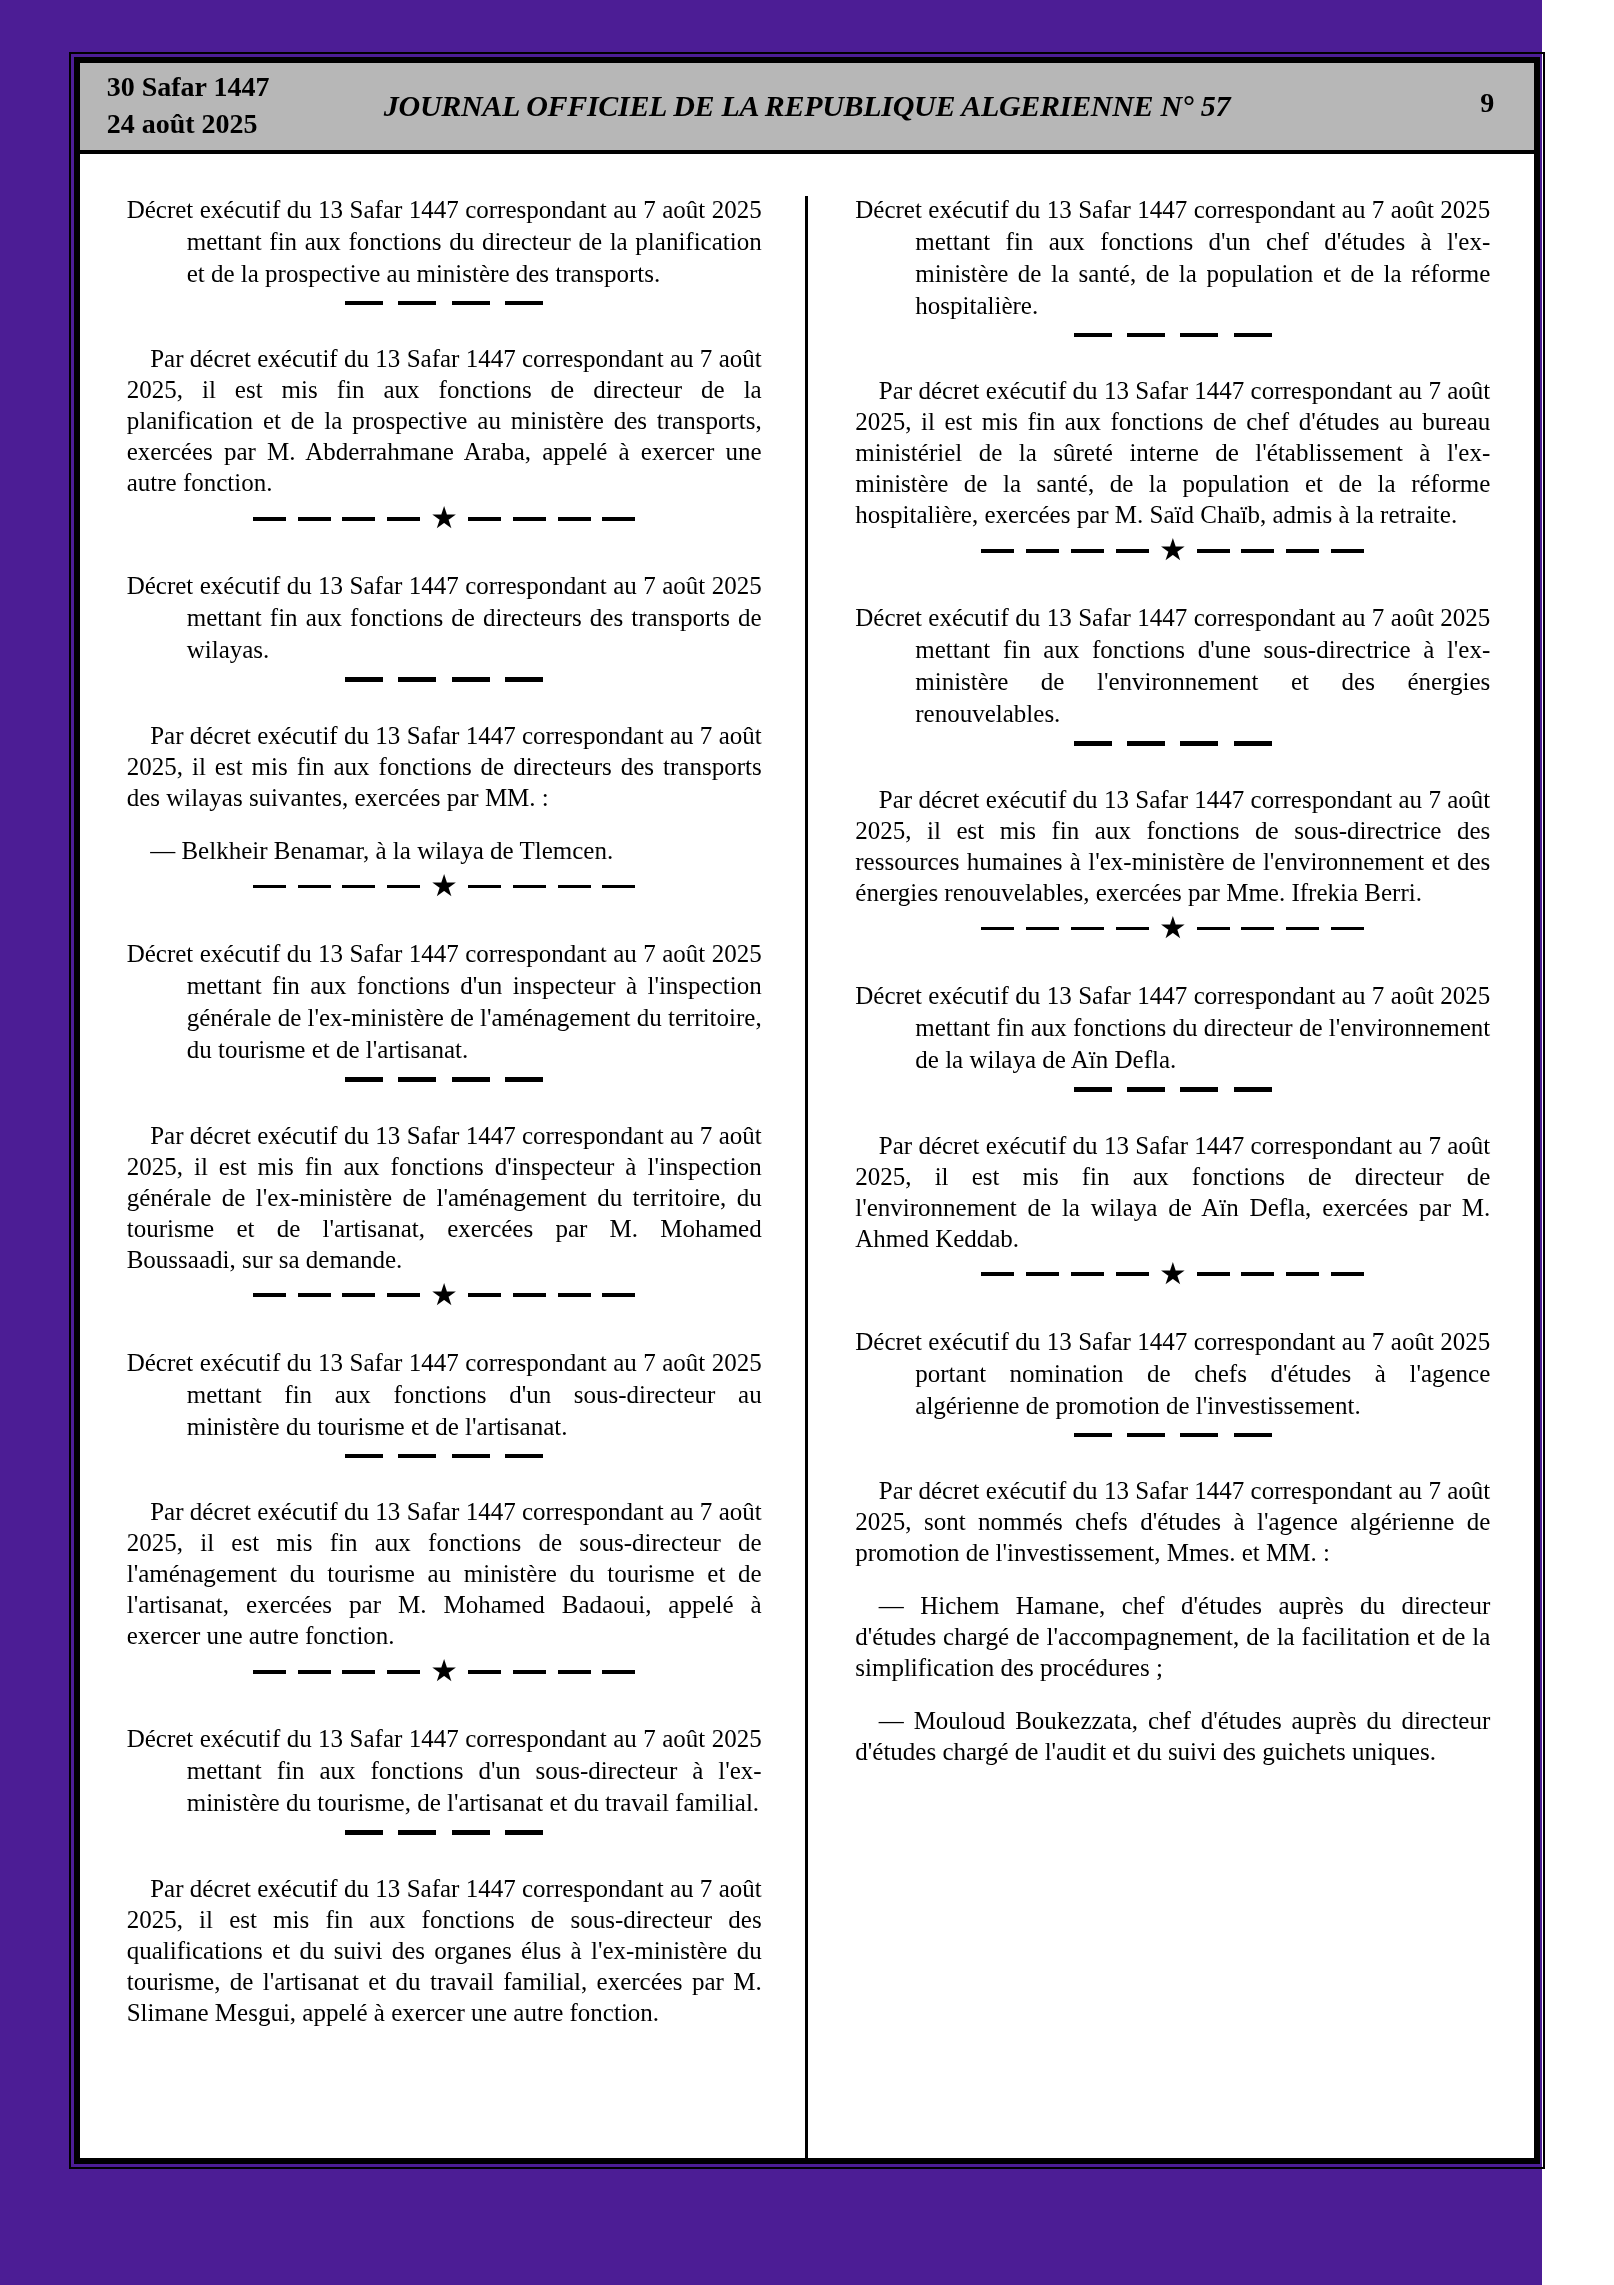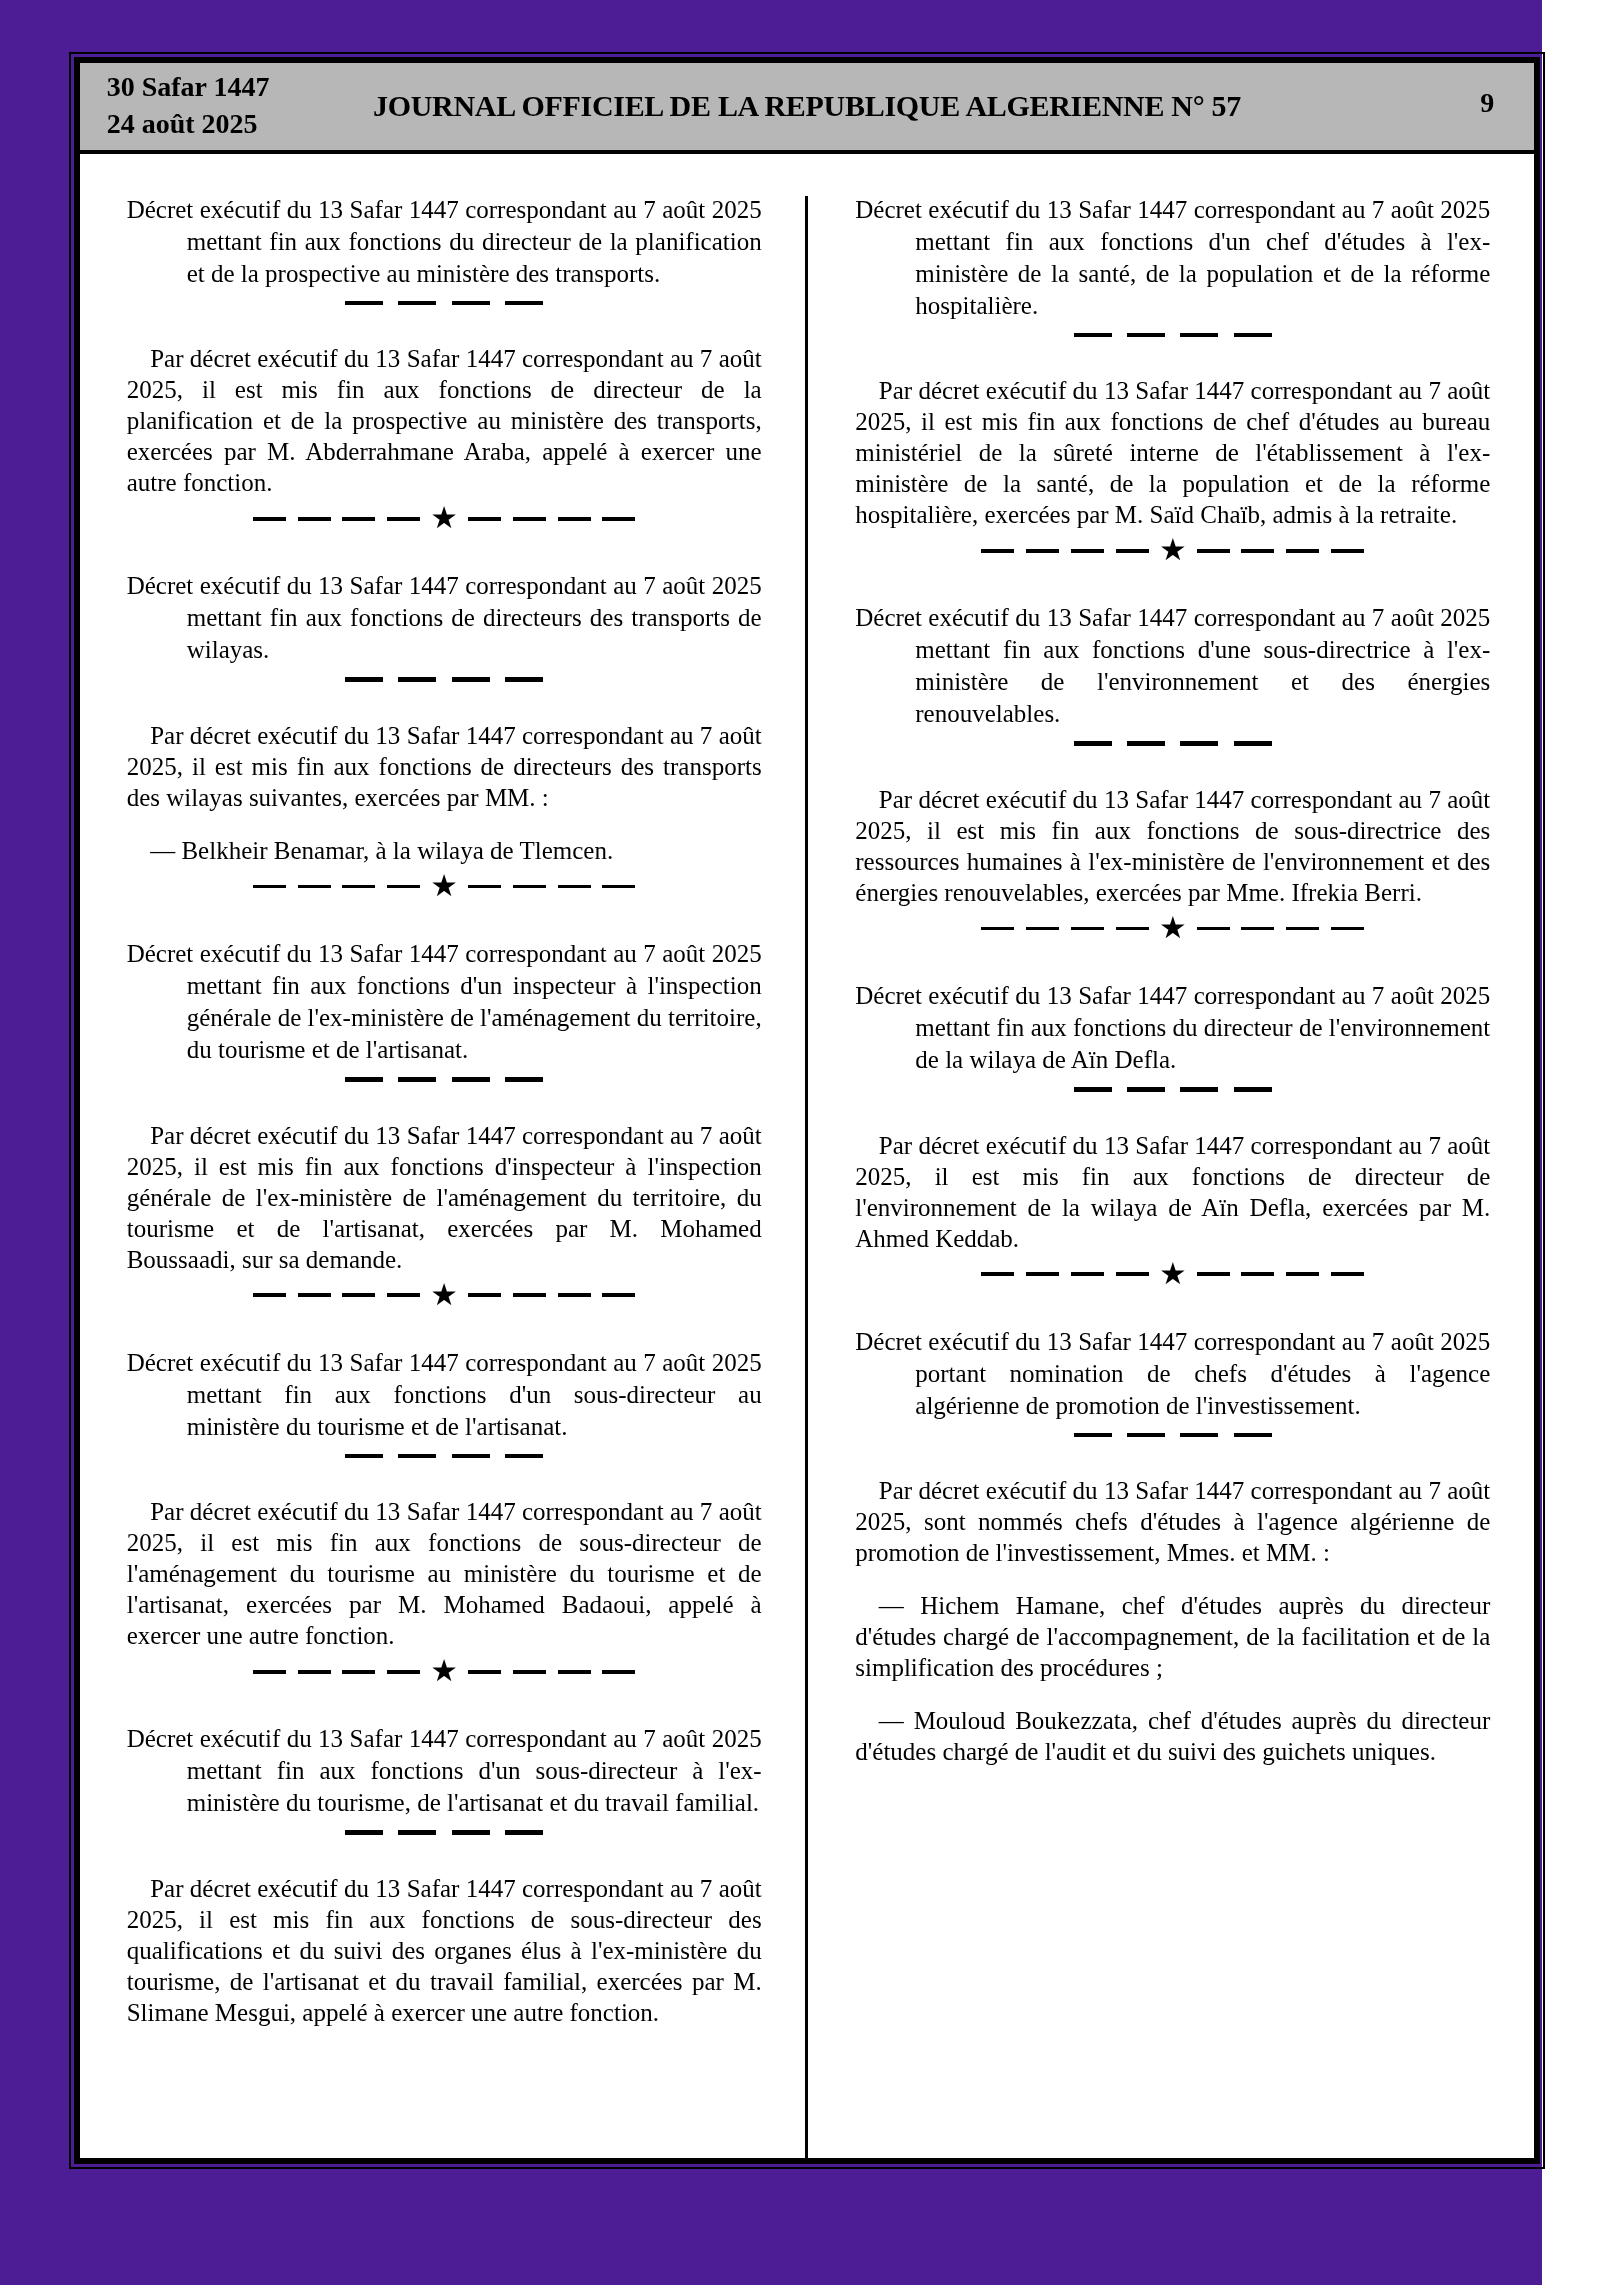--- a/index.html
+++ b/index.html
@@ -33,20 +33,21 @@
   .dates{
     position:absolute;left:27px;top:5.4px;
     display:flex;flex-direction:column;
     font-weight:bold;font-size:28px;line-height:37px;
   }
   .journal-title{
     position:absolute;left:0;right:0;top:26px;
     text-align:center;
     font-weight:bold;font-size:30px;letter-spacing:-0.3px;
     white-space:nowrap;
+    font-style:italic;
   }
   .pageno{
     position:absolute;right:40px;top:24.4px;
     font-weight:bold;font-size:28px;
   }
   .body{
     flex:1 1 auto;
     display:flex;
     overflow:hidden;
   }

